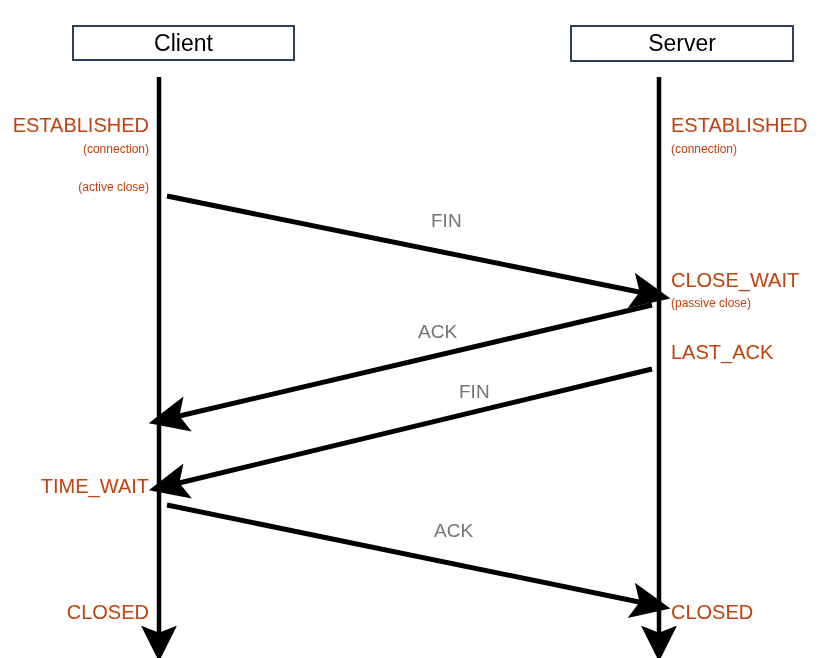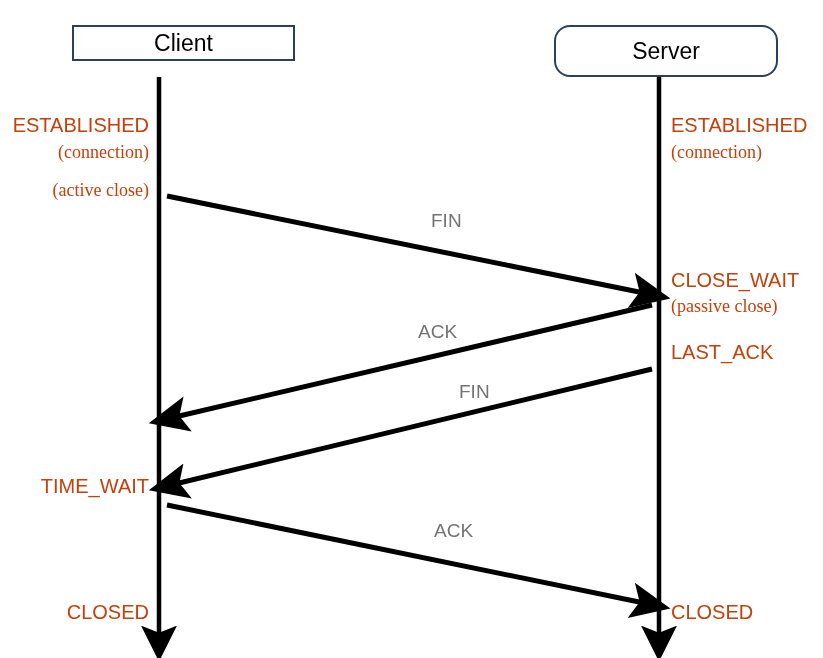--- a/index.html
+++ b/index.html
@@ -26,41 +26,40 @@
     display: flex;
     align-items: center;
     justify-content: center;
   }
   .node-label {
     font-size: 23px;
     color: #000000;
     line-height: 1;
   }
   #client-box { left: 63px; top: 25px; width: 223px; height: 36px; margin-left: 9px; }
-  #server-box { left: 554px; top: 25px; width: 224px; height: 52px; border-radius: 16px; }
+  #server-box { left: 570px; top: 25px; width: 224px; height: 37px; }
 
   svg.layer {
     position: absolute;
     left: 0;
     top: 0;
     width: 823px;
     height: 658px;
     overflow: visible;
   }
 
   .state-label {
     position: absolute;
     font-size: 20px;
     line-height: 1.0;
     white-space: nowrap;
     color: #c2410c;
   }
   .state-label.small {
-    font-size: 18px;
-    font-family: Liberation Serif, serif;
+    font-size: 12px;
   }
   .state-label.left {
     text-align: right;
   }
   .state-label.right {
     text-align: left;
   }
   .msg-label {
     position: absolute;
     font-size: 19px;

